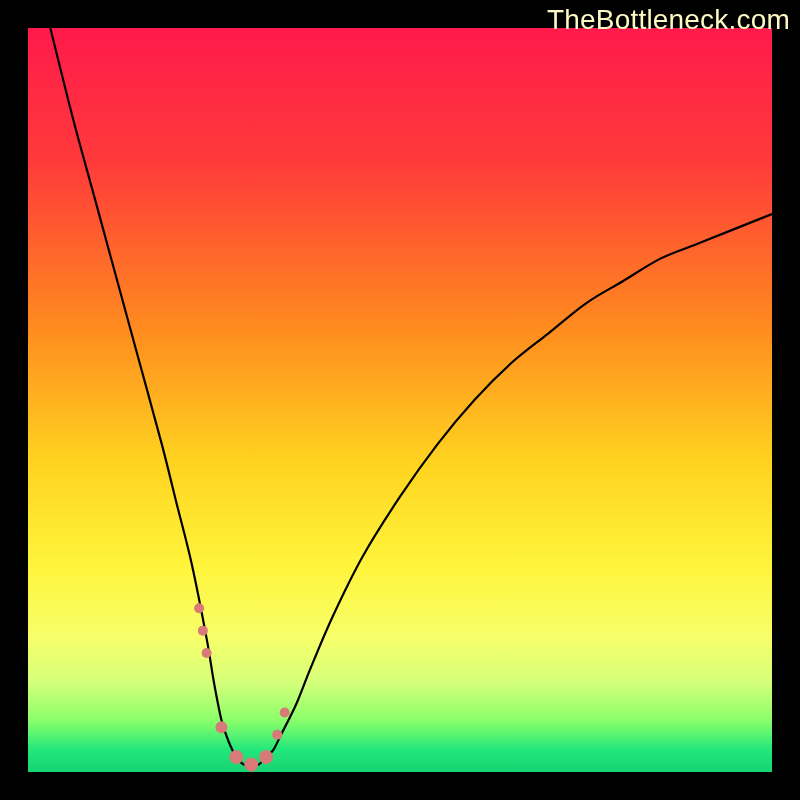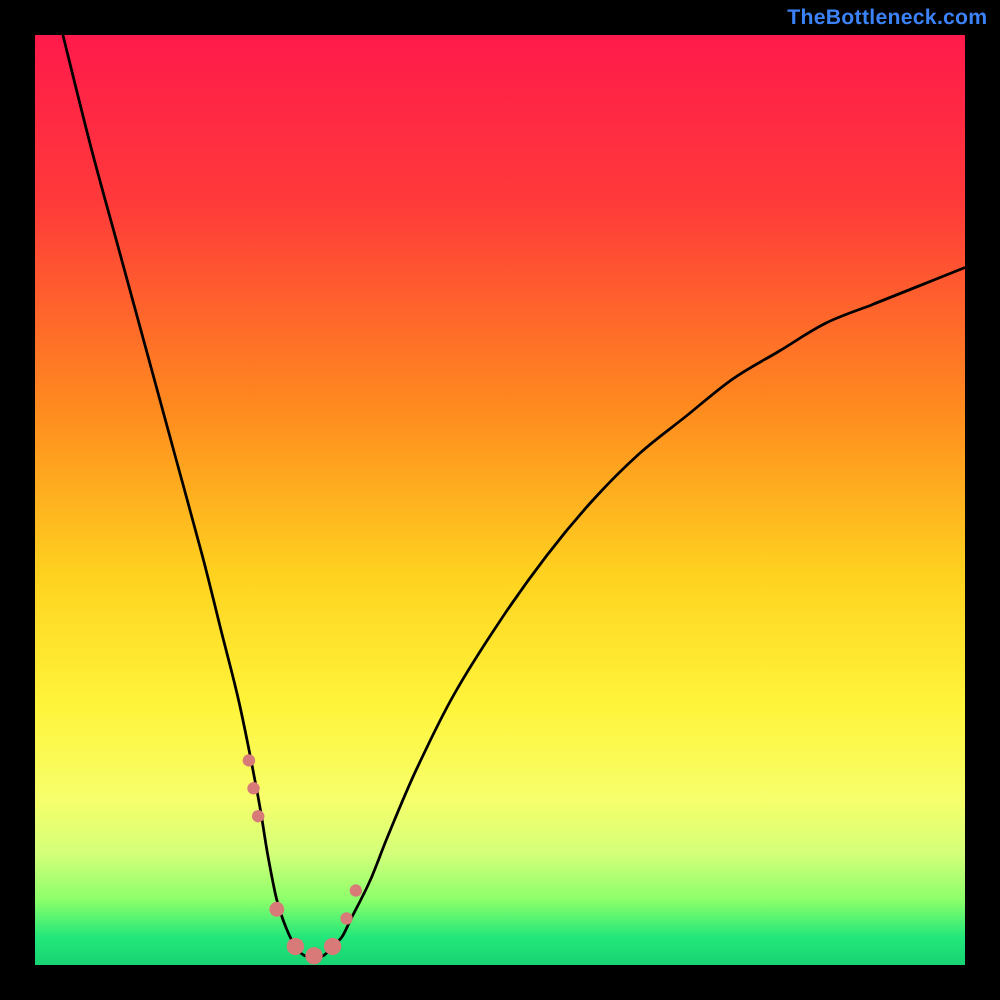--- a/index.html
+++ b/index.html
@@ -14,23 +14,23 @@
   .frame {
     position: absolute;
     left: 0; top: 0;
     width: 800px; height: 800px;
     background: #000;
   }
   .watermark {
     position: absolute;
     top: 4px;
     right: 10px;
-    color: #3b82f6;
-    font-size: 17px;
-    font-weight: 700;
+    color: #fef9c3;
+    font-size: 28px;
+    font-weight: 400;
     letter-spacing: 0.2px;
     z-index: 20;
   }
   svg.plot {
     position: absolute;
     left: 28px;
     top: 28px;
     width: 744px;
     height: 744px;
   }

